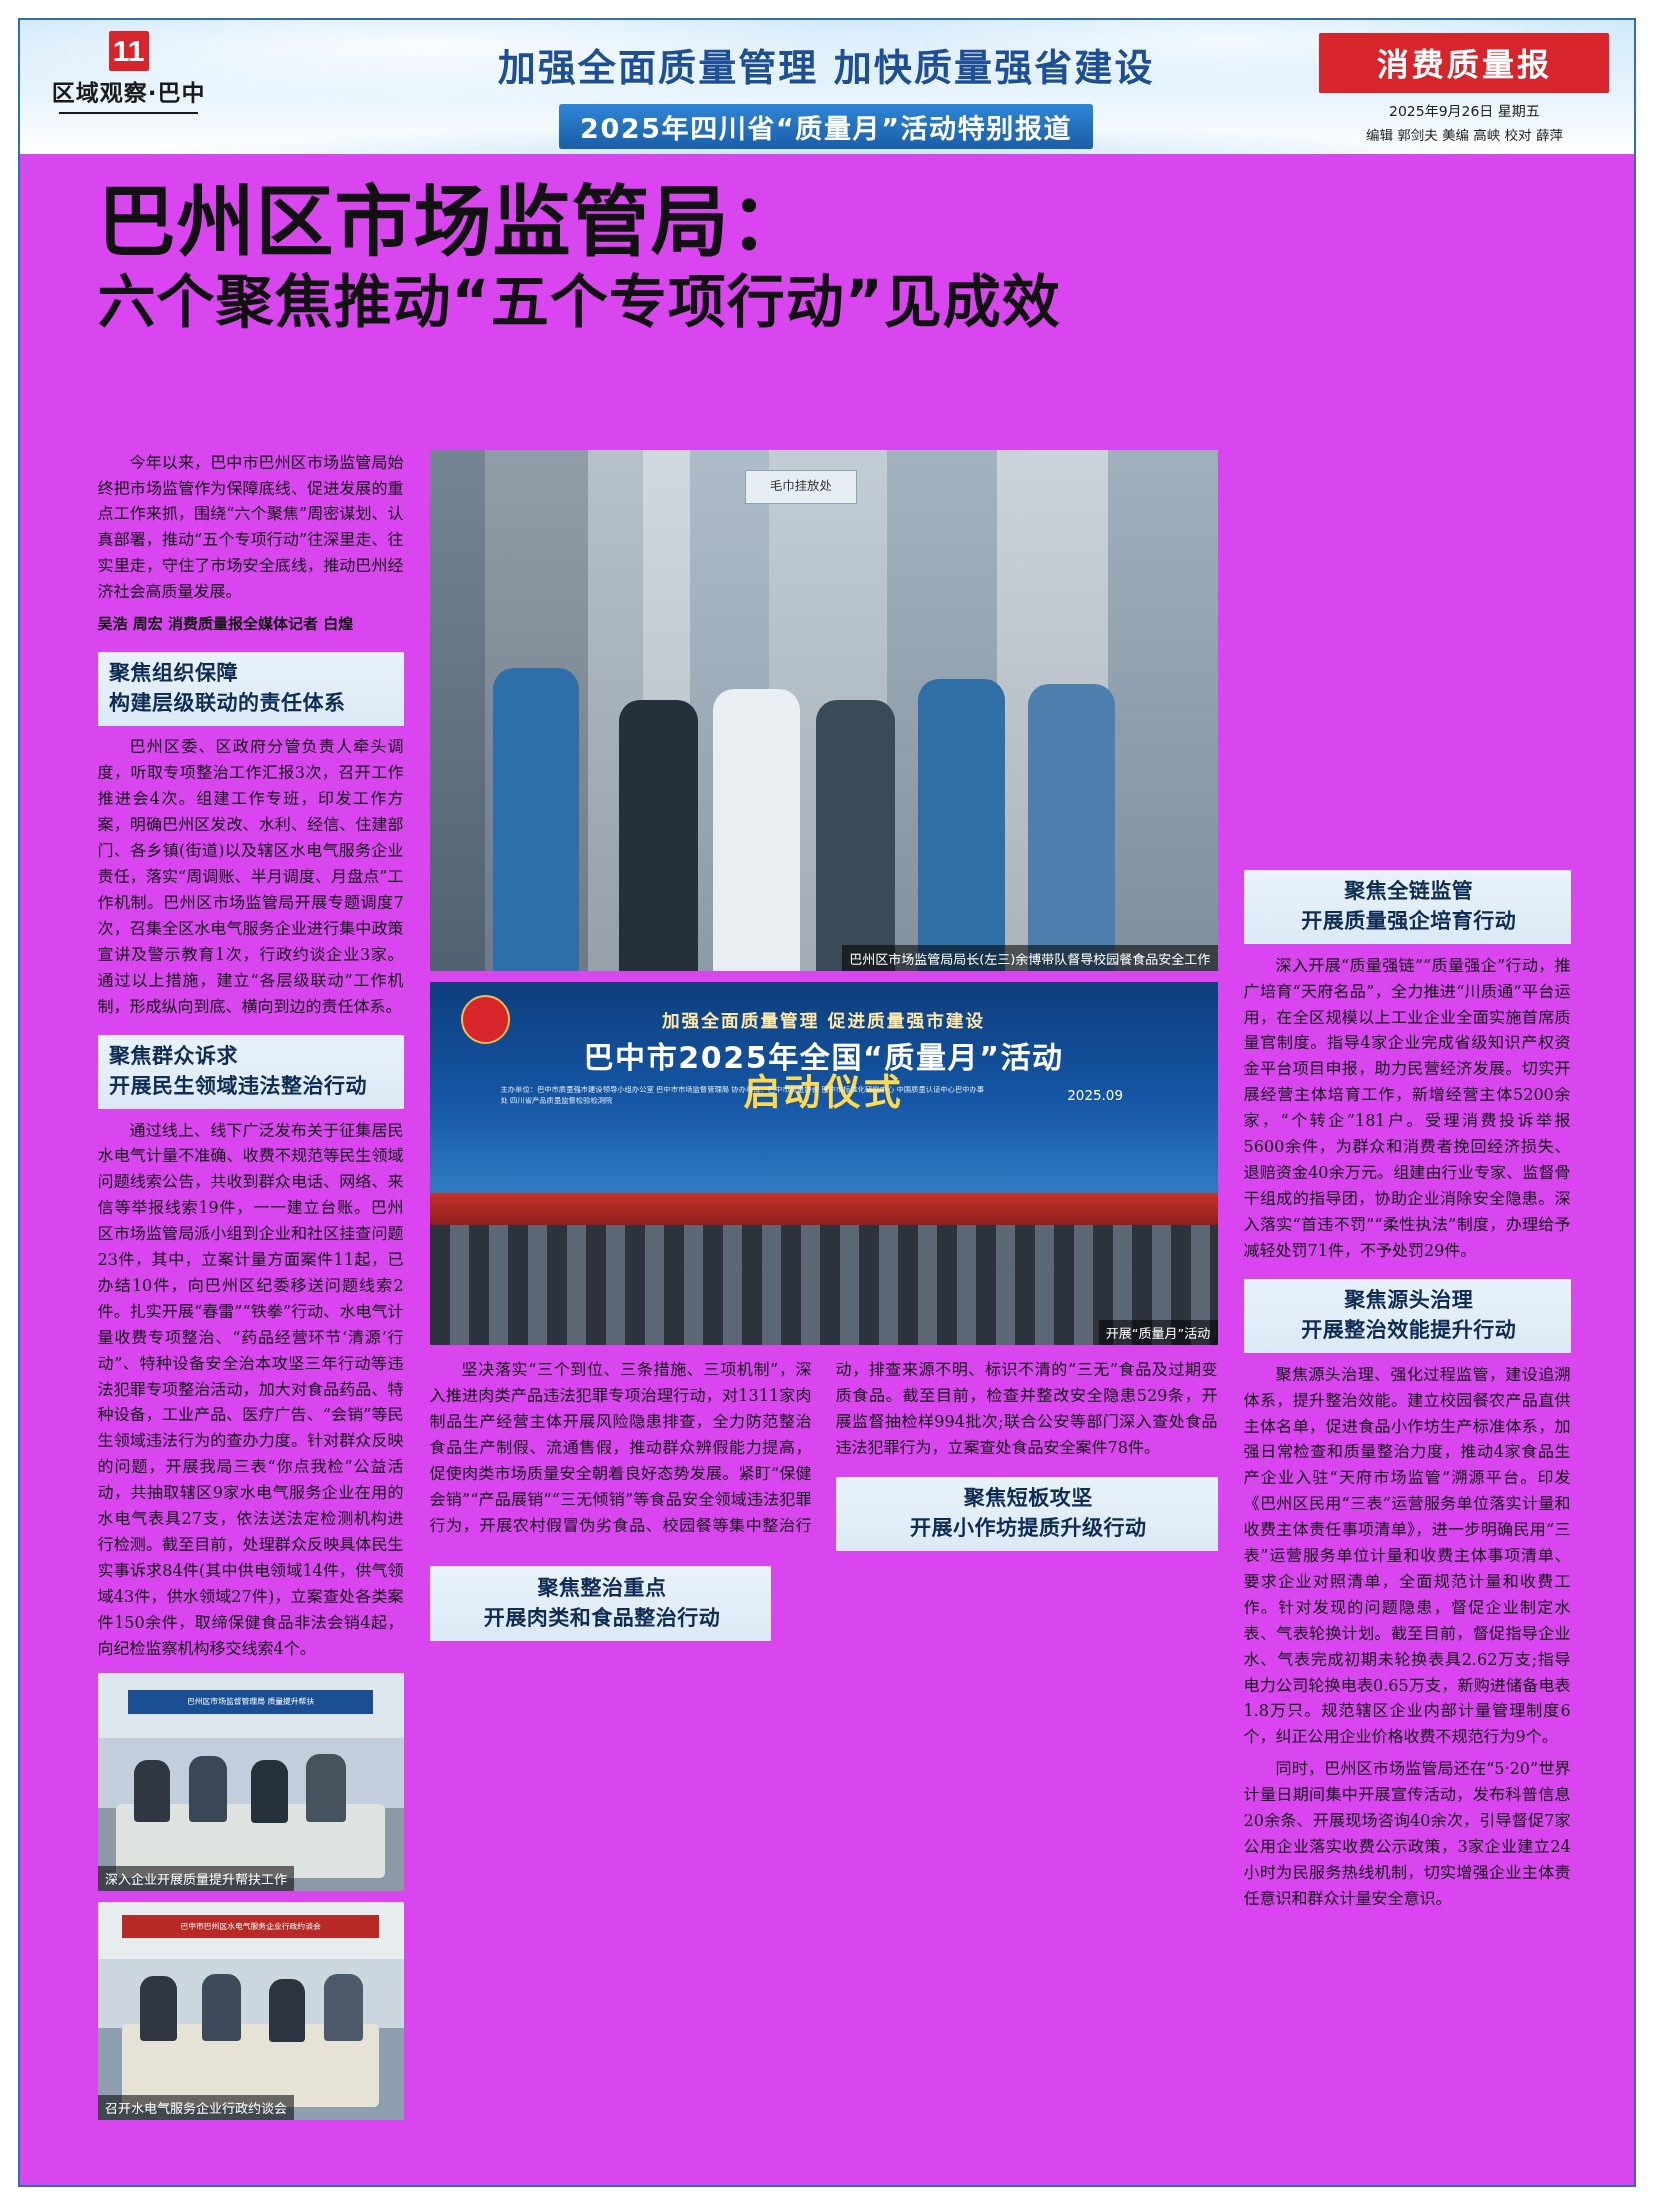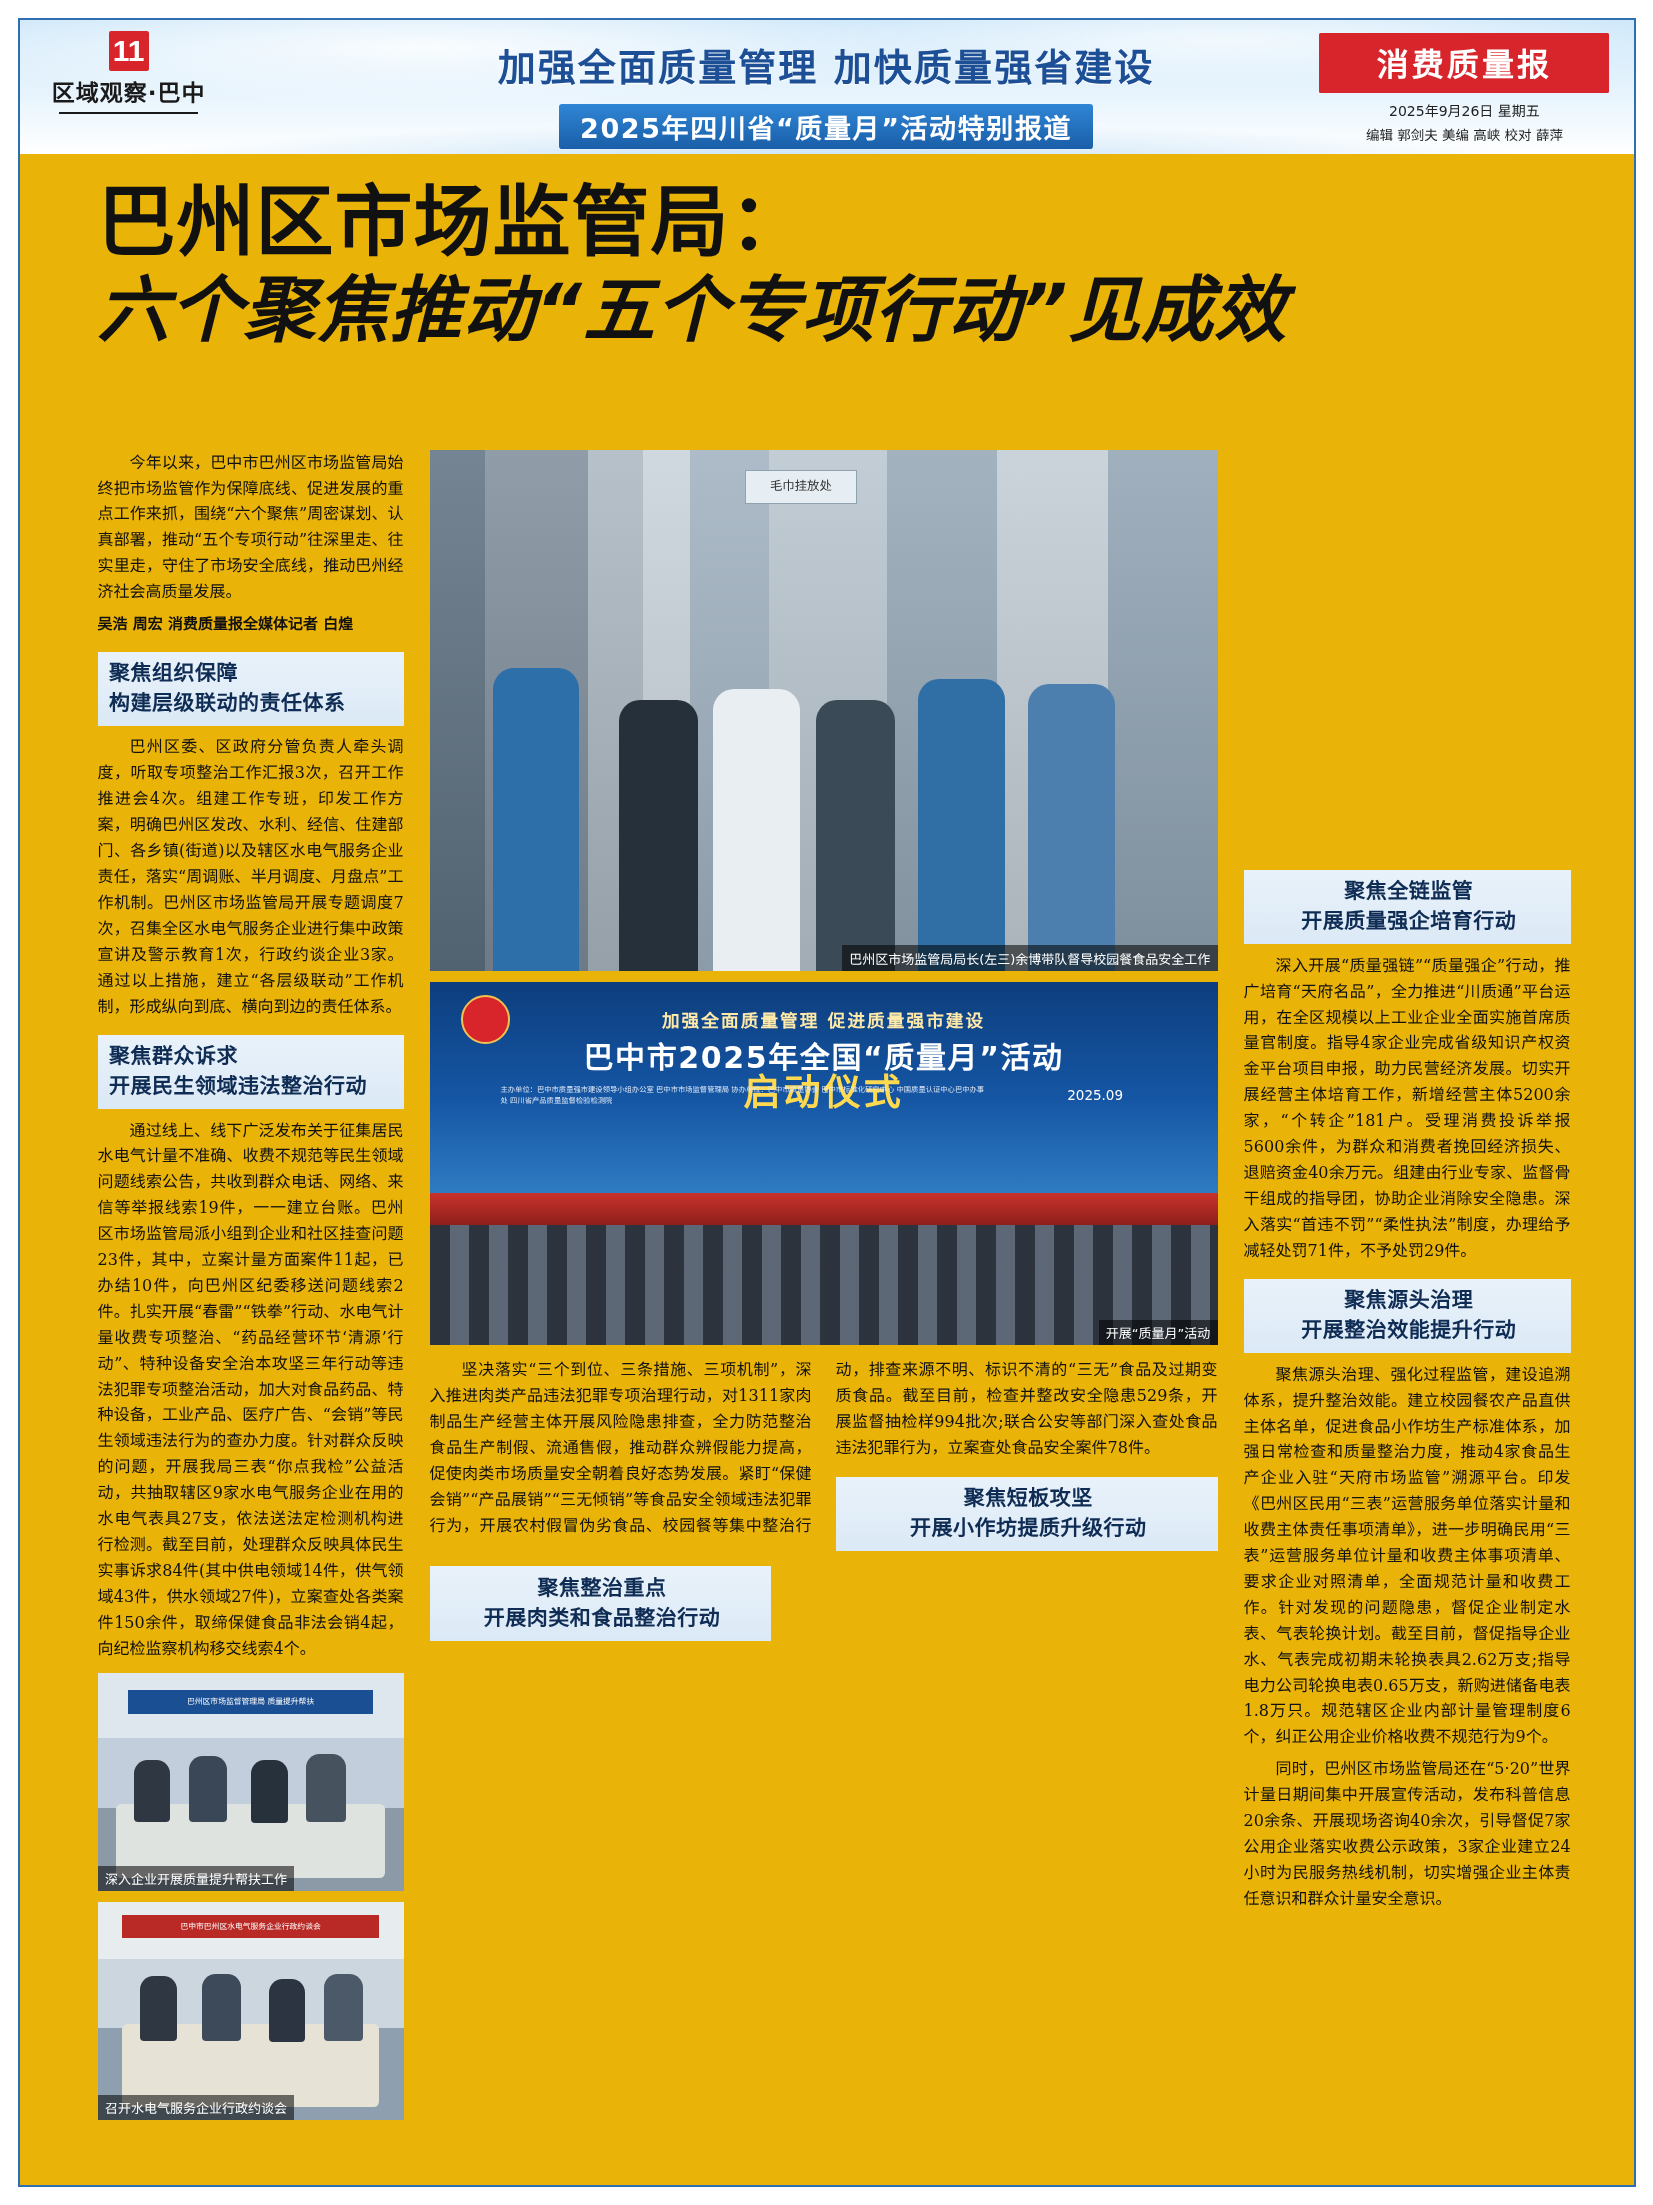--- a/index.html
+++ b/index.html
@@ -4,21 +4,21 @@
 <title>消费质量报 - 区域观察·巴中</title>
 <style>
   html,body{margin:0;padding:0;background:#b9c7d2;}
   body{font-family:"Liberation Serif","DejaVu Serif",serif;}
   .page{
     width:1654px;height:2205px;position:relative;background:#ffffff;
     box-sizing:border-box;padding:0;overflow:hidden;
   }
   .frame{
     position:absolute;left:17.6px;top:17.6px;right:17.6px;bottom:17.6px;
-    border:2.6px solid #2f6fb0;box-sizing:border-box;background:#eab308;
+    border:2.6px solid #2f6fb0;box-sizing:border-box;background:#d946ef;
   }
   
   .masthead{
     position:absolute;left:0;top:0;width:100%;height:134px;
     background:linear-gradient(180deg,#dff0fb 0%, #eaf6fd 45%, #ffffff 100%);
     box-sizing:border-box;
   }
   .mast-wave{
     position:absolute;left:0;top:0;width:100%;height:134px;
     background:
@@ -75,21 +75,21 @@
     margin-top:4.1px;font-size:13.5px;color:#222;font-family:"DejaVu Sans","Liberation Sans",sans-serif;
   }
   
   .headline{
     position:absolute;left:78px;top:156px;width:1473px;
   }
   .headline div{
     font-family:"DejaVu Sans","Liberation Sans",sans-serif;
     font-weight:bold;color:#111;font-size:78px;line-height:1.18;letter-spacing:1px;
   }
-  .headline .l2{font-size:72px;font-style:italic;}
+  .headline .l2{font-size:58px;}
   
   .content{
     position:absolute;left:78px;top:430px;width:1473px;height:1706px;
   }
   .col{position:absolute;top:0;}
   .col1{left:0;width:306px;}
   .col2{left:332px;width:788px;}
   .col3{left:1146px;width:327px;}
 
   p.body{

